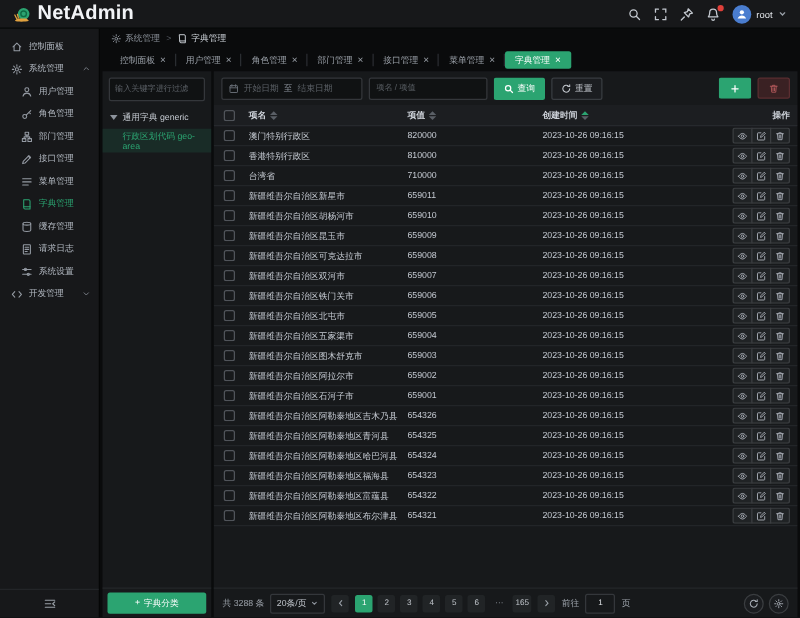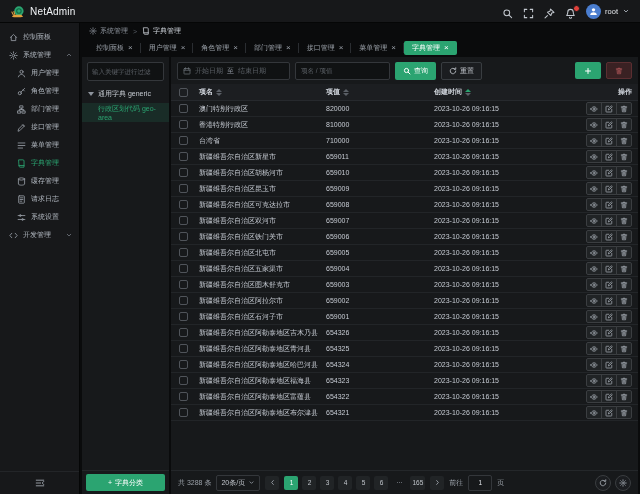--- a/index.html
+++ b/index.html
@@ -5,22 +5,22 @@
   *{box-sizing:border-box;margin:0;padding:0}
   html,body{width:640px;height:494px;overflow:hidden}
   body{background:#0a0b0c;color:#c9ced6;font-family:"Liberation Sans","DejaVu Sans",sans-serif;font-size:7px}
   .ic{display:inline-flex;flex:none}
   .ic svg{width:100%;height:100%;display:block}
 
   
   .topbar{height:23px;background:#17181a;display:flex;align-items:center;padding:0 10px;border-bottom:1px solid #050606}
   .logo{display:flex;align-items:center;gap:5px}
   .logo .ic{width:15px;height:15px}
-  .app-name{font-size:10px;font-weight:normal;color:#f2f4f7;letter-spacing:.2px}
-  .top-right{margin-left:auto;display:flex;align-items:flex-end;gap:10px}
+  .app-name{font-size:16px;font-weight:bold;color:#f2f4f7;letter-spacing:.2px}
+  .top-right{margin-left:auto;display:flex;align-items:center;gap:10px}
   .top-icon{width:11px;height:11px;color:#c3c8cf;position:relative;cursor:pointer}
   .badge-dot{position:absolute;top:-3px;right:-4px;width:7px;height:7px;border-radius:50%;background:#e0403a;border:1px solid #17181a}
   .user-box{display:flex;align-items:center;gap:4px;cursor:pointer}
   .avatar{width:15px;height:15px;border-radius:50%;background:#4a7dcf;display:flex;align-items:center;justify-content:center;color:#fff}
   .avatar .ic{width:9px;height:9px}
   .username{font-size:7.5px;color:#e3e6ea}
   .sm-caret{width:8px;height:8px;color:#9aa0a8}
 
   
   .layout{display:flex;height:471px}

